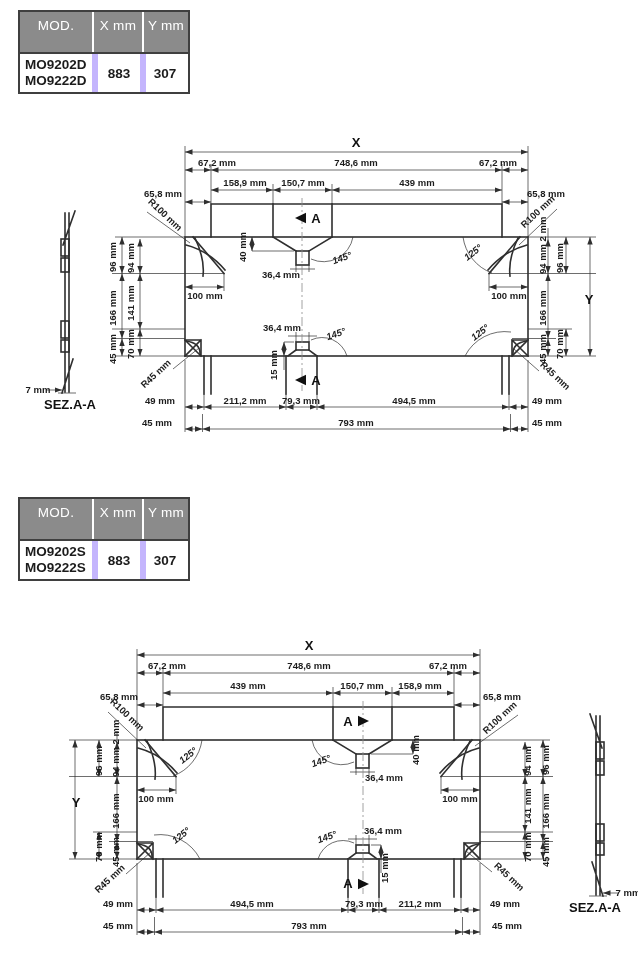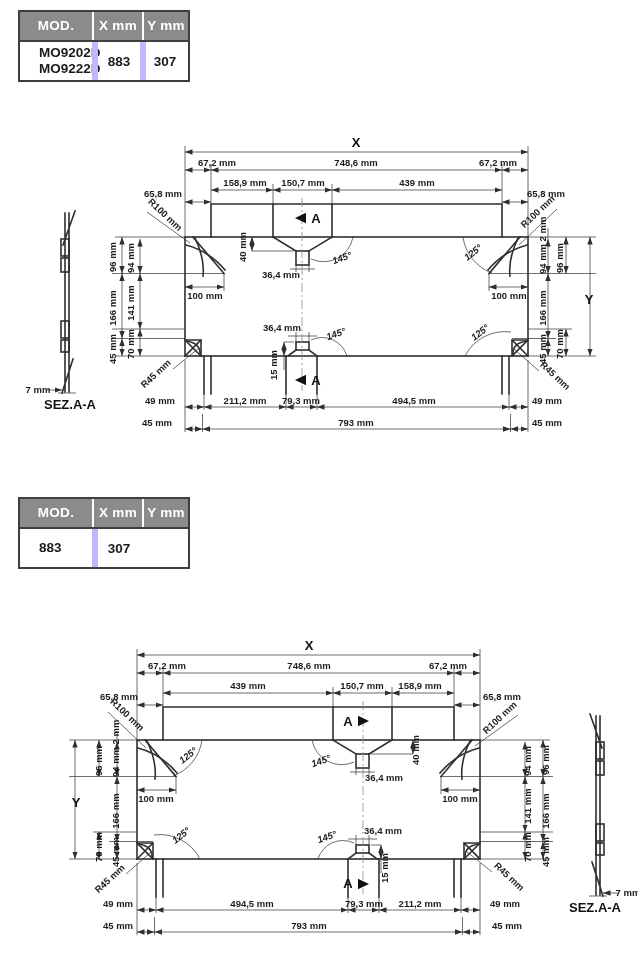--- a/index.html
+++ b/index.html
@@ -1,27 +1,27 @@
 <!DOCTYPE html>
 <html><head>
 <meta charset="utf-8">
 <style>
   html,body{margin:0;padding:0;background:#ffffff;}
   body{width:638px;height:961px;position:relative;overflow:hidden;
        font-family:"Liberation Sans",sans-serif;}
   
   .spec-table{position:absolute;left:18px;width:168px;border:2px solid #3f3f3f;background:#fff;}
   .t-head{display:grid;grid-template-columns:72px 48px 44px;gap:2px;background:#fff;}
-  .t-h{background:#8b8b8b;color:#fff;height:28px;line-height:28px;text-align:center;
-       font-size:13.5px;font-weight:700;letter-spacing:.3px;}
+  .t-h{background:#8b8b8b;color:#fff;height:40px;line-height:28px;text-align:center;
+       font-size:13.5px;font-weight:400;letter-spacing:.3px;}
   .t-body{display:grid;grid-template-columns:72px 48px 44px;border-top:2px solid #3f3f3f;background:#fff;}
   .t-c{border-left:6px solid #c4b5fd;min-height:38px;display:flex;align-items:center;
        justify-content:center;font-size:13.5px;font-weight:bold;color:#1c1c1c;}
   .t-c:first-child{border-left:none;flex-direction:column;align-items:flex-start;
-       padding-left:19px;line-height:16px;}
+       padding-left:5px;line-height:16px;}
   
   svg{position:absolute;left:0;top:0;}
   .obj{stroke:#2f2f2f;stroke-width:1.6;fill:none;stroke-linecap:square;}
   .thin{stroke:#2f2f2f;stroke-width:.7;fill:none;}
   .dim line,.dim path{stroke:#2f2f2f;stroke-width:.7;fill:none;
        marker-start:url(#ah);marker-end:url(#ah);}
   .dime line{stroke:#2f2f2f;stroke-width:.7;marker-end:url(#ah);}
   .cl{stroke:#8a8a8a;stroke-width:.8;fill:none;stroke-dasharray:9 3 2 3;}
   .lb{font:bold 9.5px "Liberation Sans",sans-serif;fill:#1c1c1c;text-anchor:middle;}
   .it{font-style:italic;}
@@ -47,20 +47,24 @@
   </div>
 </div>
 
 <div class="spec-table" style="top:497px">
   <div class="t-head">
     <div class="t-h">MOD.</div>
     <div class="t-h">X mm</div>
     <div class="t-h">Y mm</div>
   </div>
   <div class="t-body">
+    <div class="t-c">
+      <div>MO9202S</div>
+      <div>MO9222S</div>
+    </div>
     <div class="t-c">883</div>
     <div class="t-c">307</div>
   </div>
 </div>
 
 <svg width="638" height="961" viewBox="0 0 638 961">
   <defs>
     <marker id="ah" markerWidth="9" markerHeight="8" refX="7.5" refY="4" orient="auto-start-reverse" markerUnits="userSpaceOnUse">
       <path d="M0,1.3 L7.5,4 L0,6.7 Z" fill="#2f2f2f"></path>
     </marker>

